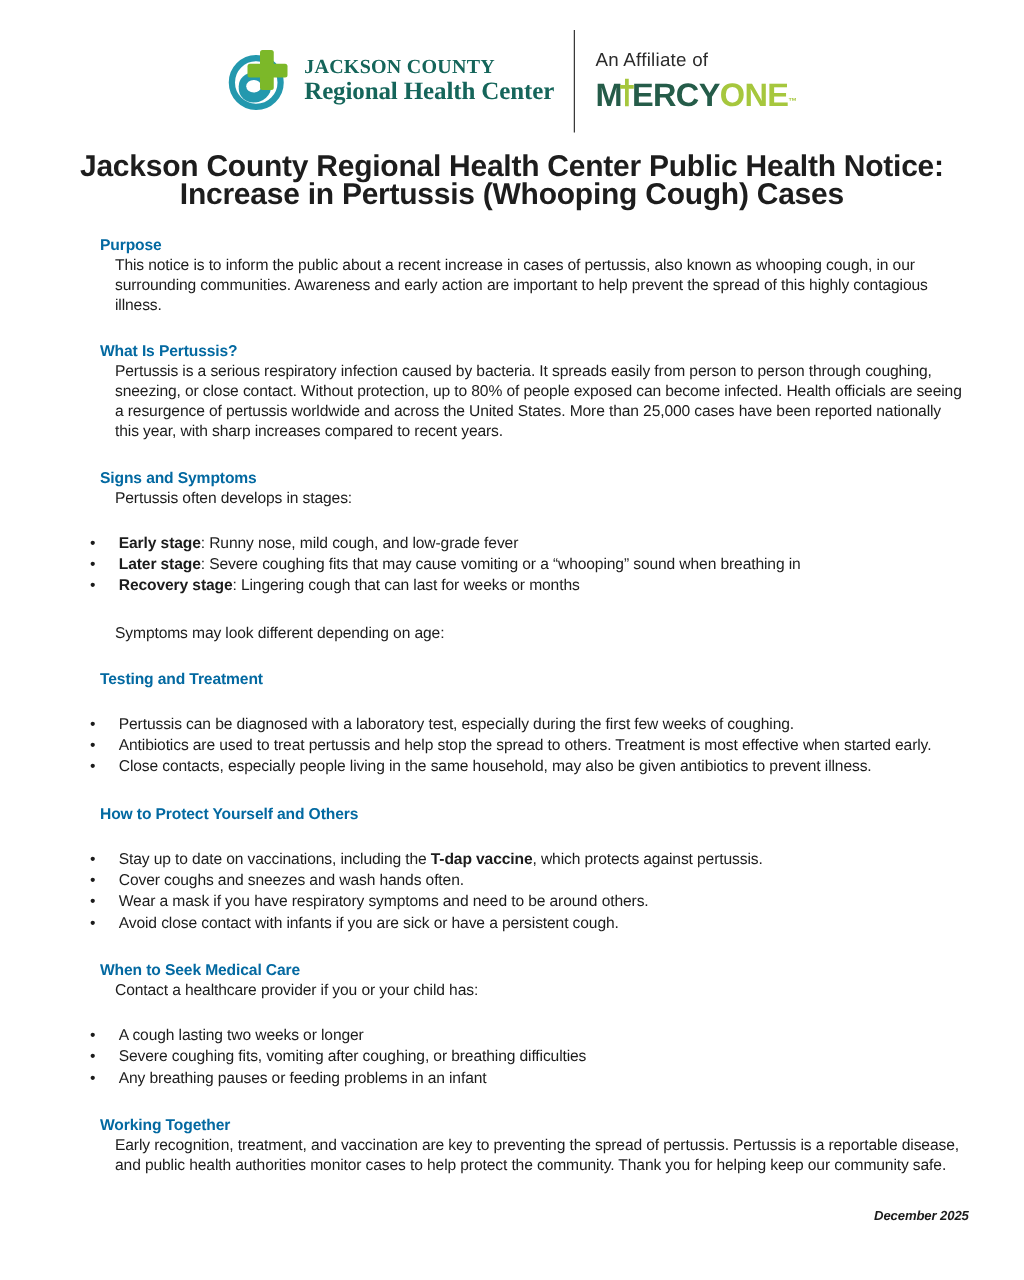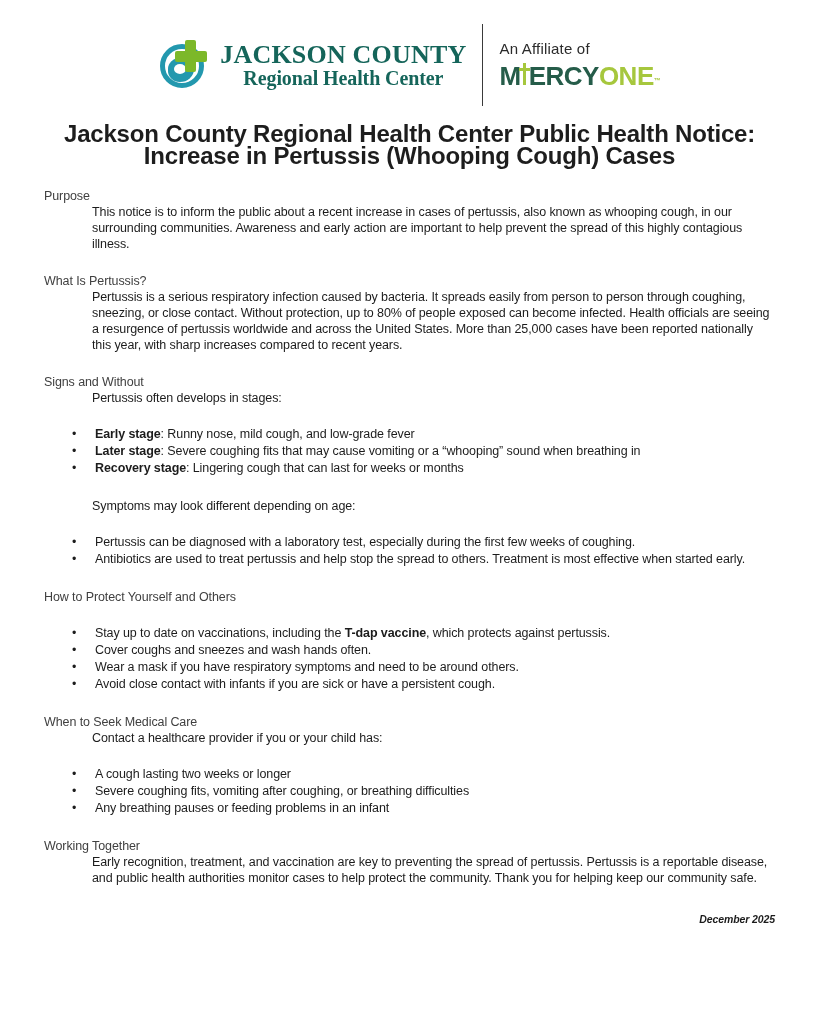--- a/index.html
+++ b/index.html
@@ -44,21 +44,21 @@
     width: 12px; height: 10px;
     background: #ffffff;
     border-radius: 50%;
   }
   .jc-text {
     font-family: "Liberation Serif", serif;
     color: #15655a;
     font-weight: bold;
     line-height: 1.05;
   }
-  .jc-line1 { font-size: 26px; letter-spacing: 0.2px; text-align: right; }
+  .jc-line1 { font-size: 16px; letter-spacing: 0.2px; }
   .jc-line2 { font-size: 20px; text-align: center; }
   .logo-divider { width: 1px; height: 82px; background: #3a3a3a; }
   .mercy-block { padding-top: 2px; }
   .affiliate { font-size: 15px; font-weight: normal; color: #2b2b2b; margin-bottom: 4px; letter-spacing: 0.2px; }
   .brand { font-size: 26px; font-weight: bold; letter-spacing: -0.5px; white-space: nowrap; }
   .brand .dark { color: #255c49; }
   .brand .lime { color: #a6c73d; }
   .m-cross {
     display: inline-block; position: relative;
     width: 8px; height: 22px; vertical-align: -2px;
@@ -80,23 +80,24 @@
     font-weight: bold;
     color: #1d1d1d;
     line-height: 22px;
     letter-spacing: -0.2px;
   }
   
   .content { padding: 0 44px; }
   .sec-heading {
     margin-top: 21px;
     font-size: 12.5px;
-    font-weight: normal;
-    color: #404040;
+    font-weight: bold;
+    color: #0369a1;
     line-height: 16px;
+    margin-left: 36px;
   }
   .para { font-size: 12.5px; line-height: 16px; color: #1c1c1c; margin-left: 48px; }
   .para.gap { margin-top: 21px; }
   ul.bullets { list-style: none; margin-top: 20px; }
   ul.bullets li {
     position: relative;
     padding-left: 51px;
     font-size: 12.5px;
     line-height: 17px;
     color: #1c1c1c;
@@ -150,34 +151,36 @@
 </div>
 
 <div class="content">
 
   <div class="sec-heading">Purpose</div>
   <div class="para">This notice is to inform the public about a recent increase in cases of pertussis, also known as whooping cough, in our surrounding communities. Awareness and early action are important to help prevent the spread of this highly contagious illness.</div>
 
   <div class="sec-heading">What Is Pertussis?</div>
   <div class="para">Pertussis is a serious respiratory infection caused by bacteria. It spreads easily from person to person through coughing, sneezing, or close contact. Without protection, up to 80% of people exposed can become infected. Health officials are seeing a resurgence of pertussis worldwide and across the United States. More than 25,000 cases have been reported nationally this year, with sharp increases compared to recent years.</div>
 
-  <div class="sec-heading">Signs and Without</div>
+  <div class="sec-heading">Signs and Symptoms</div>
   <div class="para">Pertussis often develops in stages:</div>
   <ul class="bullets">
     <li><span class="b">Early stage</span><span>: Runny nose, mild cough, and low-grade fever</span></li>
     <li><span class="b">Later stage</span><span>: Severe coughing fits that may cause vomiting or a “whooping” sound when breathing in</span></li>
     <li><span class="b">Recovery stage</span><span>: Lingering cough that can last for weeks or months</span></li>
   </ul>
   <div class="para gap">Symptoms may look different depending on age:</div>
   <ul class="bullets">
   </ul>
 
+  <div class="sec-heading">Testing and Treatment</div>
   <ul class="bullets">
     <li>Pertussis can be diagnosed with a laboratory test, especially during the first few weeks of coughing.</li>
     <li>Antibiotics are used to treat pertussis and help stop the spread to others. Treatment is most effective when started early.</li>
+    <li>Close contacts, especially people living in the same household, may also be given antibiotics to prevent illness.</li>
   </ul>
 
   <div class="sec-heading">How to Protect Yourself and Others</div>
   <ul class="bullets">
     <li><span>Stay up to date on vaccinations, including the </span><span class="b">T-dap vaccine</span><span>, which protects against pertussis.</span></li>
     <li><span>Cover coughs and sneezes and wash hands often.</span><span class="b"></span><span></span></li>
     <li><span>Wear a mask if you have respiratory symptoms and need to be around others.</span><span class="b"></span><span></span></li>
     <li><span>Avoid close contact with infants if you are sick or have a persistent cough.</span><span class="b"></span><span></span></li>
   </ul>
 

